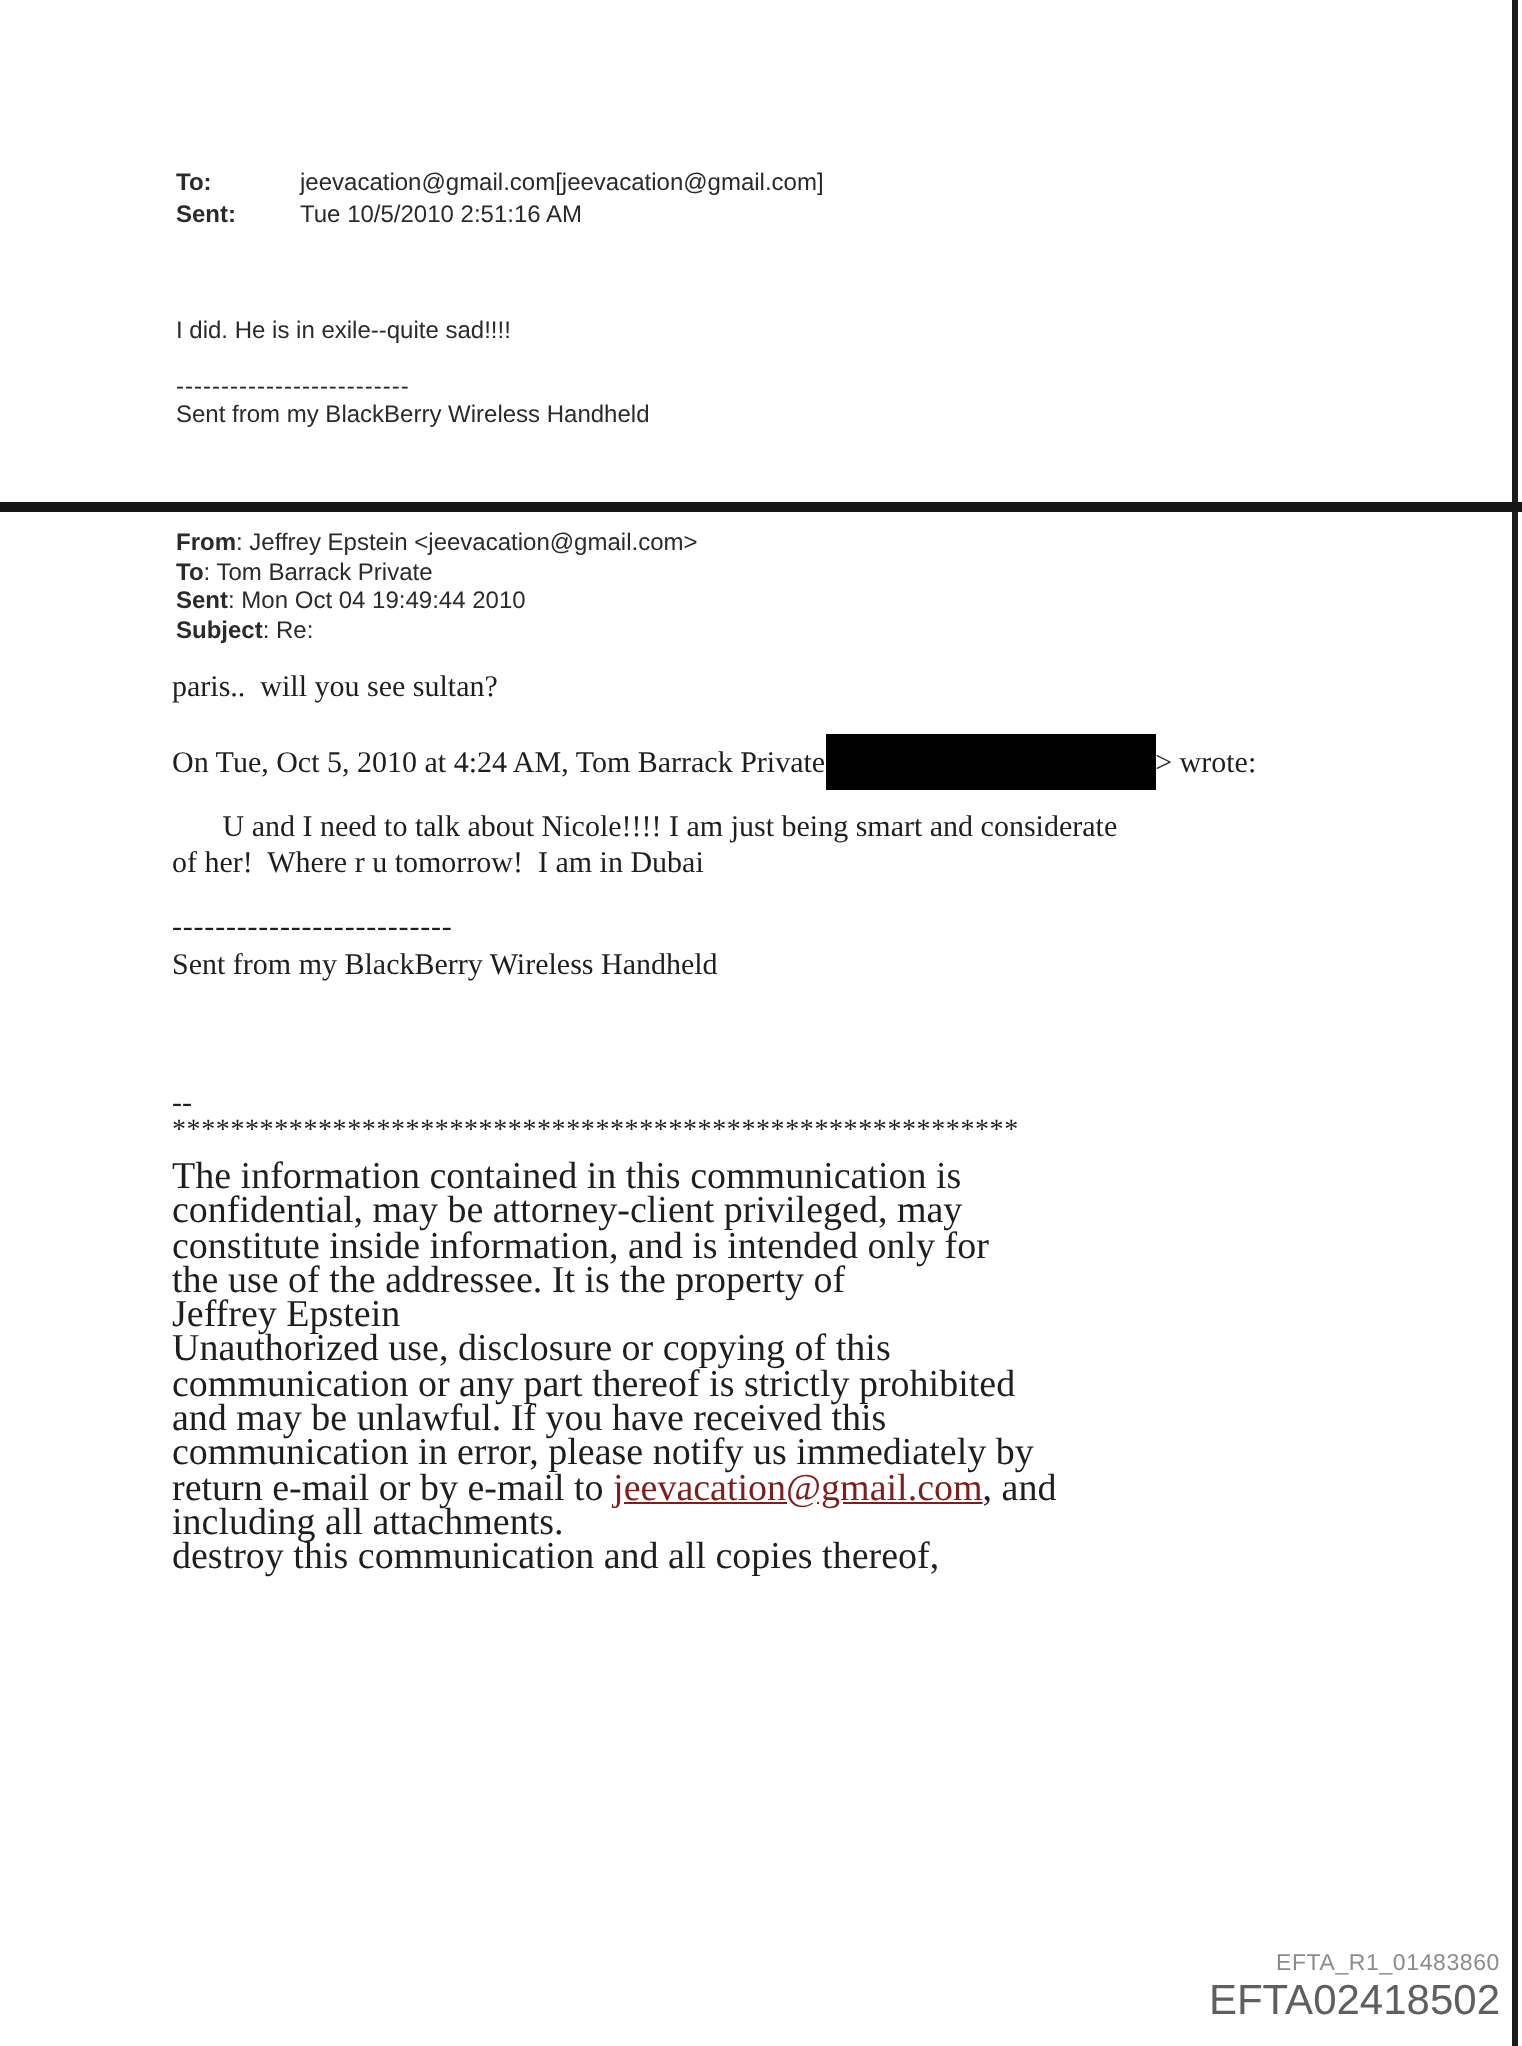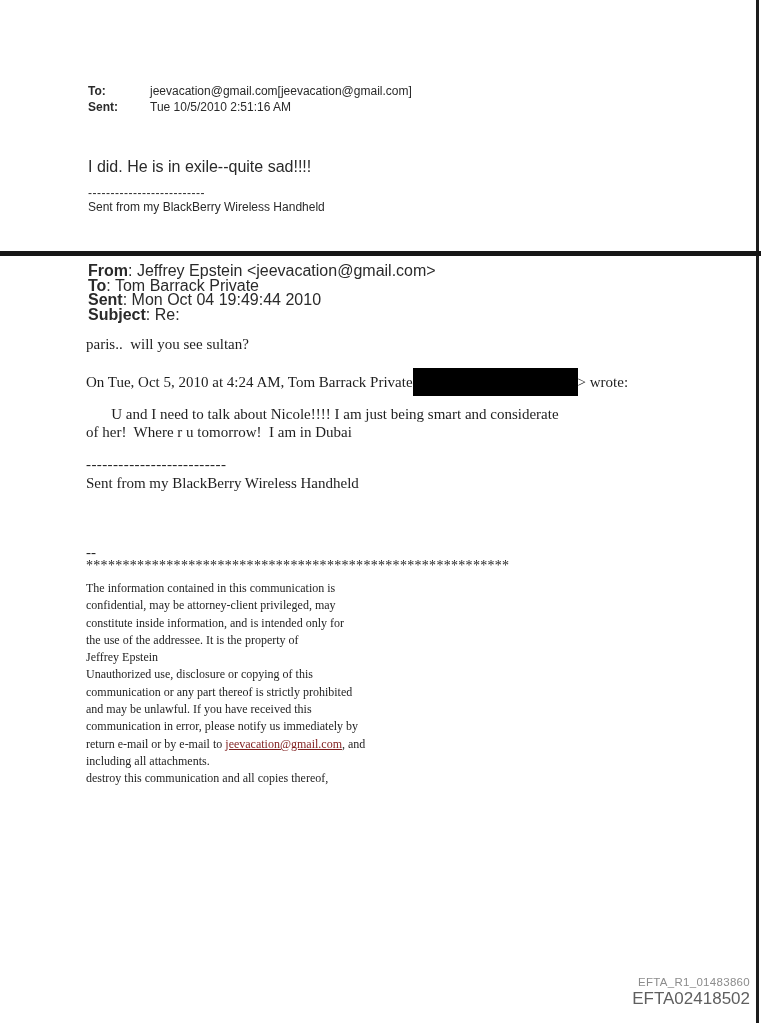--- a/index.html
+++ b/index.html
@@ -13,48 +13,48 @@
   .serif { font-family:"Liberation Serif", serif; color:#1e1e1e; }
 
   
   .edge-line-right { position:absolute; top:0; bottom:0; left:756px; width:3px; background:#1c1c1c; }
   .thick-separator { position:absolute; left:0; top:251px; width:761px; height:5px; background:#161616; }
 
   
   .email-top-header { left:88px; top:84px; font-size:12px; line-height:15.6px; }
   .hdr-row { display:flex; }
   .hdr-label { font-weight:bold; width:62px; flex:0 0 62px; }
-  .email-top-body { left:88px; top:158px; font-size:16px; }
+  .email-top-body { left:88px; top:158px; font-size:12px; }
   .email-top-divider { left:88px; top:186px; font-size:12px; letter-spacing:0.5px; }
   .email-top-sig { left:88px; top:200px; font-size:12px; }
 
   
-  .email-quoted-header { left:88px; top:264px; font-size:16px; line-height:14.6px; }
+  .email-quoted-header { left:88px; top:264px; font-size:12px; line-height:14.6px; }
   .qh-label { font-weight:bold; }
 
   
   .serif-line { font-size:15px; white-space:pre; }
   .q-body1 { left:86px; top:336px; }
   .q-intro { left:86px; top:367px; height:30px; line-height:30px; }
   .redaction-box { display:inline-block; width:165px; height:28px; background:#000000; vertical-align:-9px; }
   .q-para1 { left:100px; top:406px; }
   .q-para2 { left:86px; top:424px; }
   .q-divider { left:86px; top:456px; letter-spacing:0.4px; }
   .q-sig { left:86px; top:475px; }
   .q-dashes2 { left:86px; top:544px; }
   .q-asterisks { left:86px; top:558px; font-size:14px; letter-spacing:0.3px; }
 
   
-  .notice { left:86px; top:580px; font-size:12px; line-height:17.3px; }
+  .notice { left:86px; top:580px; font-size:19px; line-height:17.3px; }
   .notice-link { text-decoration:underline; color:#7f1d1d; }
 
   
   .footer { right:11px; text-align:right; }
   .bates-small { top:976px; font-size:11.5px; color:#8c8c8c; letter-spacing:0.3px; }
-  .bates-large { top:989px; font-size:17px; color:#5f5f5f; }
+  .bates-large { top:989px; font-size:21px; color:#5f5f5f; }
 </style>
 </head>
 <body>
 
 <div class="abs edge-line-right"></div>
 <div class="abs thick-separator"></div>
 
 <div class="abs sans email-top-header">
   <div class="hdr-row">
     <span class="hdr-label">To:</span>

